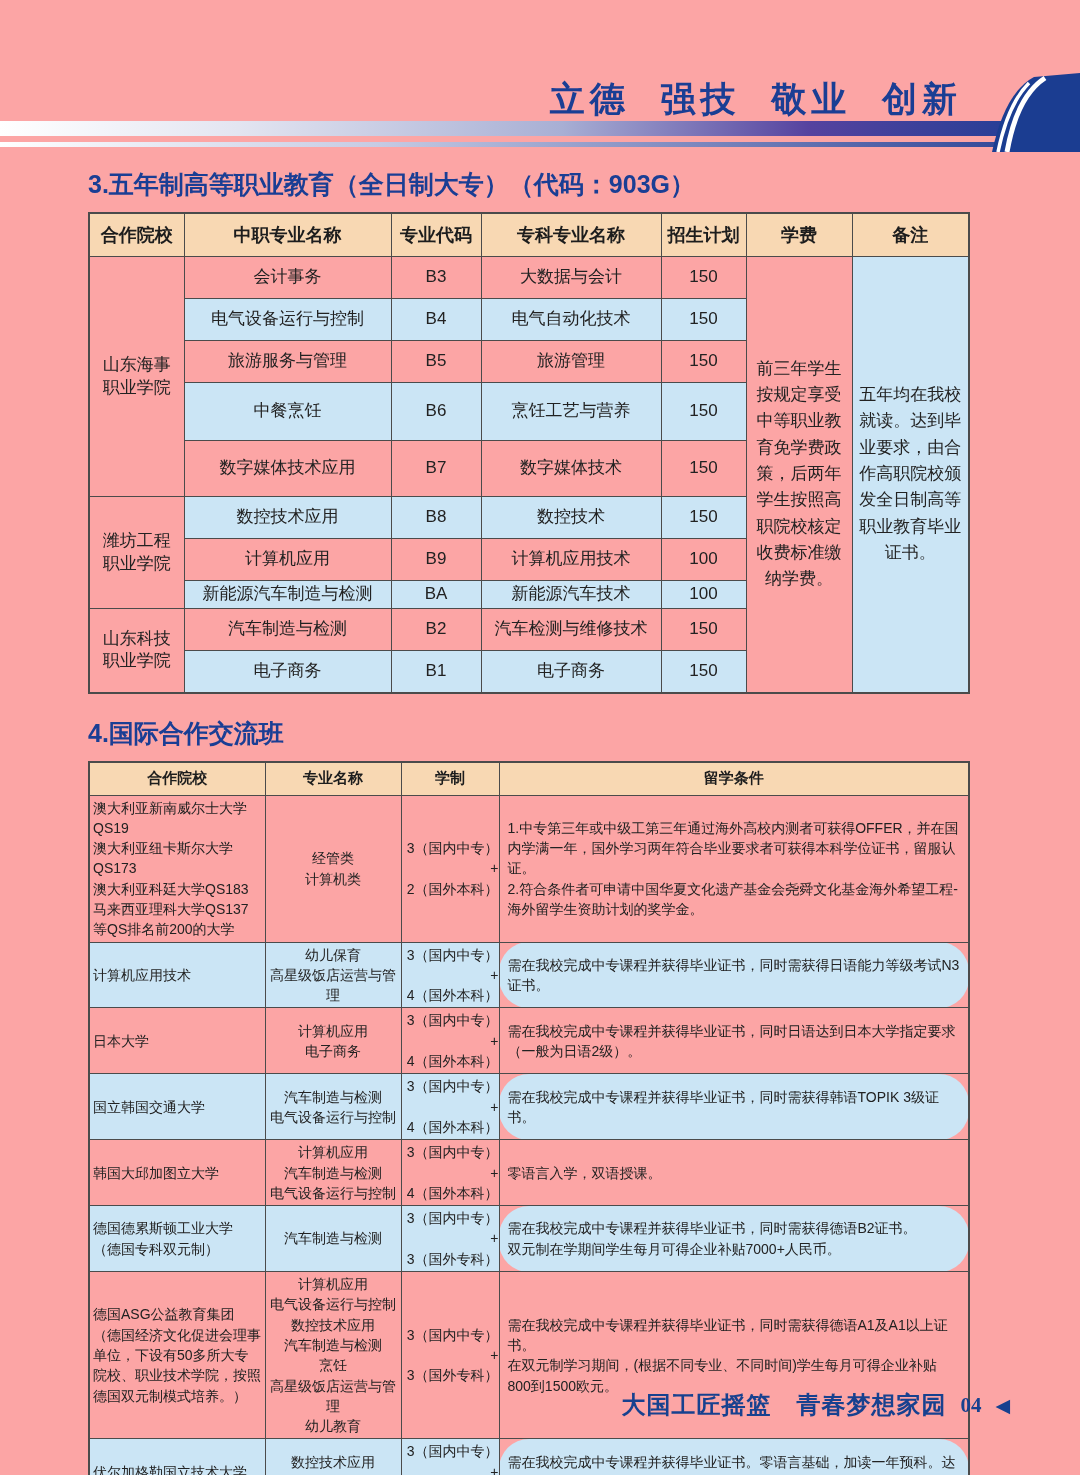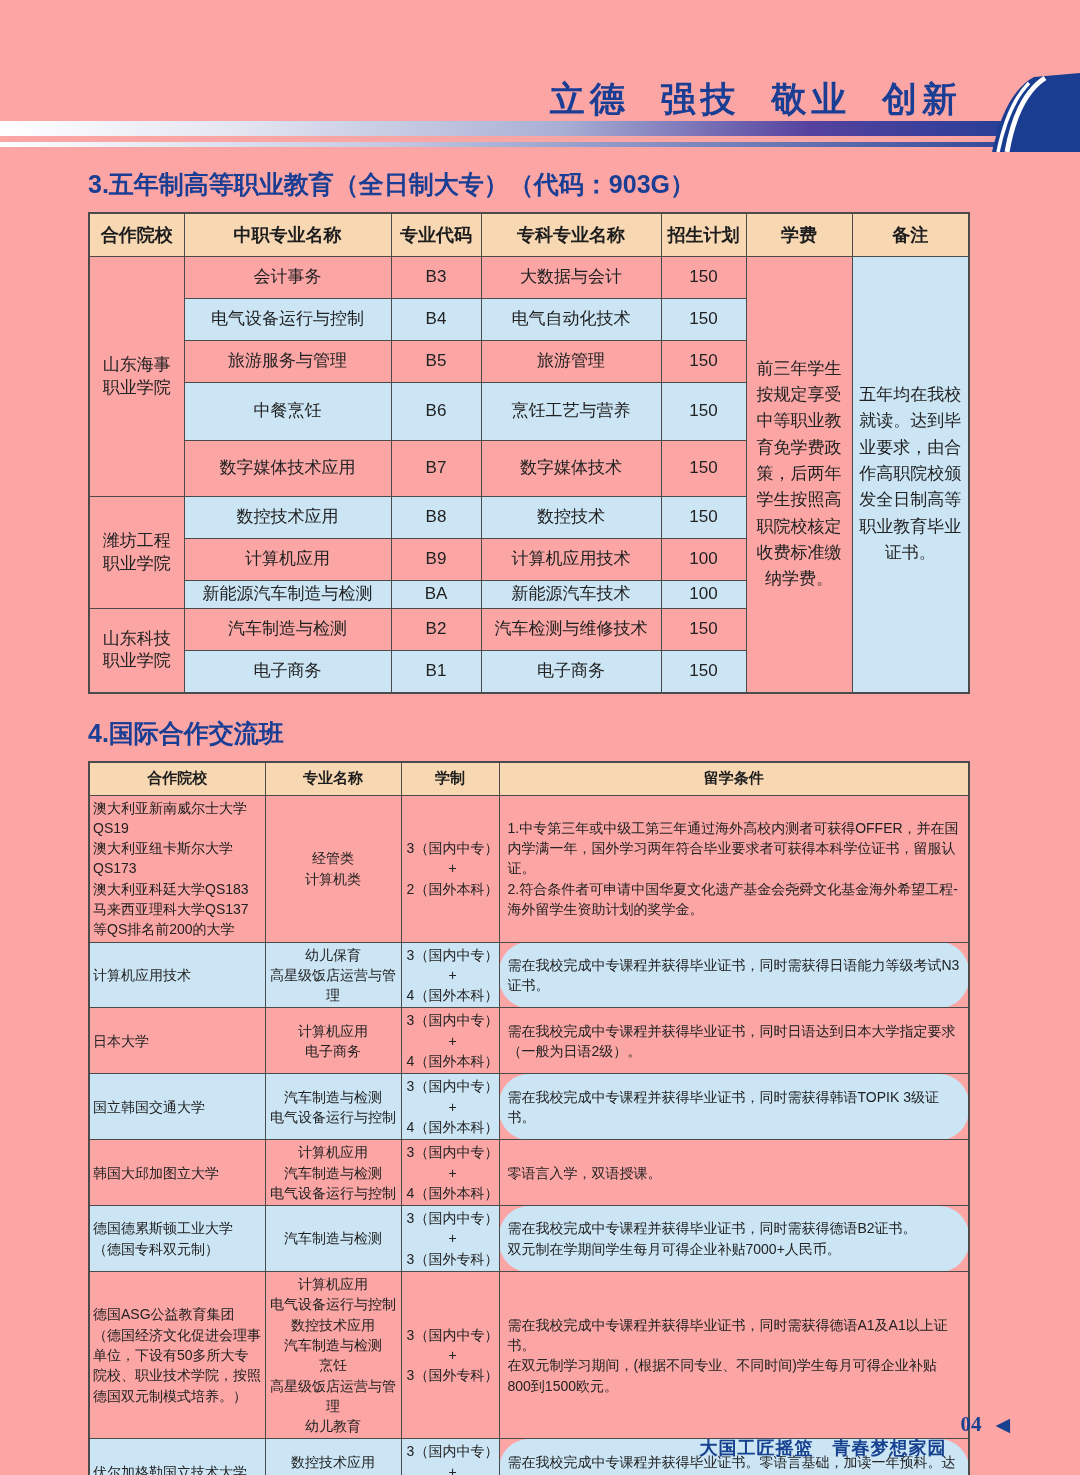--- a/index.html
+++ b/index.html
@@ -33,31 +33,31 @@
   .t1 th { font-size:18px; height:40px; }
   .t1 td { font-size:17px; text-align:center; white-space:pre-line; line-height:1.3; }
   .t1 tr.alt td.data { background:#cbe5f5; }
   .t1 .tuition, .t1 .note { padding:0 5px; line-height:1.55; }
   .t1 .note { background:#cbe5f5; }
   
   .t2 th { font-size:15px; height:30px; }
   .t2 td { font-size:14px; line-height:1.45; }
   .t2 .college { text-align:left; white-space:pre-line; padding:2px 3px; }
   .t2 .majors  { text-align:center; white-space:pre-line; padding:2px 2px; }
-  .t2 .duration{ text-align:center; white-space:pre-line; padding:2px 0 2px 5px; }
+  .t2 .duration{ text-align:right; white-space:pre-line; padding:2px 0 2px 5px; }
   .t2 .cond    { text-align:left; white-space:pre-line; padding:3px 8px;border-radius:30px; }
   .t2 tr.alt td { background:#cbe5f5; }
   
   .footer {
     position:absolute; top:1389px; right:70px;
     display:flex; align-items:center; gap:14px;
     font-family:"Liberation Serif","DejaVu Serif",serif;
     font-weight:bold; color:#17418f;
   }
-  .footer .ftext { font-size:18px; letter-spacing:1px;margin-top:47px; }
+  .footer .ftext { font-size:24px; letter-spacing:1px; }
   .footer .fpage { font-size:21px; }
   .footer .farrow { font-size:19px; line-height:1; }
 </style>
 </head>
 <body>
 
 <div class="page">
 
   <div class="slogan">立德 强技 敬业 创新</div>
   <div class="band-thick"></div>

